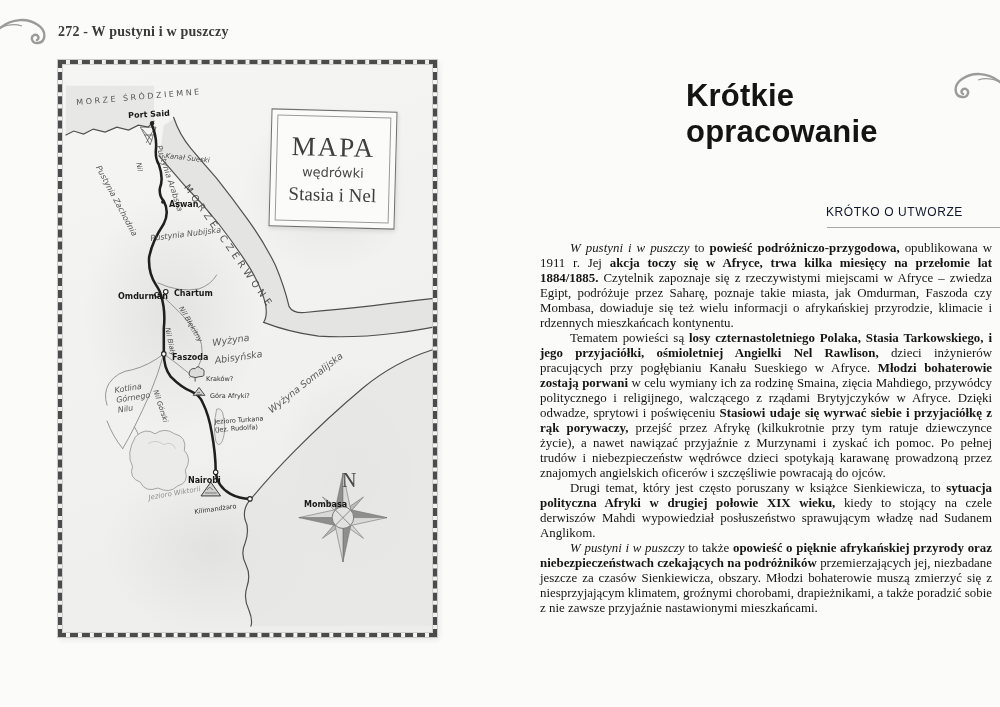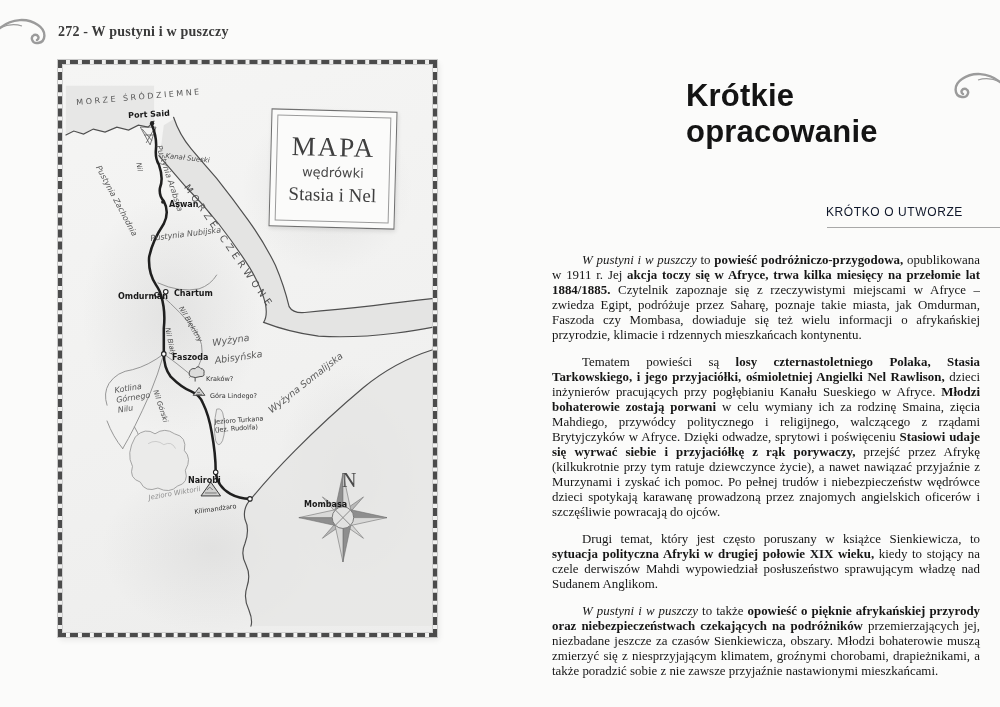--- a/index.html
+++ b/index.html
@@ -59,21 +59,21 @@
     position:absolute;left:678px;top:70px;width:260px;
     font-family:"Liberation Sans",sans-serif;font-size:31px;font-weight:400;color:#141414;letter-spacing:.2px;
   }
   .section-heading{
     position:absolute;left:826px;top:205px;
     font-family:"Liberation Sans",sans-serif;font-size:12px;color:#0f172a;letter-spacing:.6px;
   }
   .section-rule{position:absolute;left:827px;top:227px;width:173px;height:1px;background:#a8a8a8;}
   .body-col{position:absolute;left:540px;top:241px;width:452px;}
   .para{
-    margin:12px;text-align:justify;text-indent:30px;
+    margin:0;text-align:justify;text-indent:30px;
     font-family:"Liberation Serif",serif;font-size:12.9px;line-height:15px;color:#161616;
   }
   .para .bold{font-weight:bold;}
   .para .italic{font-style:italic;}
 </style>
 </head>
 <body>
 
 <svg class="swirl swirl-left" width="56" height="40" viewBox="0 0 56 40">
   <path d="M0,16 C12,6 28,6 38,13 C47,19 46,30 38,31 C32,32 30,25 34,23 C38,22 40,26 37,28" fill="none" stroke="#9b9b9b" stroke-width="2.4" stroke-linecap="round"></path>
@@ -187,21 +187,21 @@
         <div class="mlabel river" style="left: 109px; top: 263px; transform: rotate(78deg);">Nil Biały</div>
         <div class="mlabel river" style="left: 122px; top: 241px; transform: rotate(60deg);">Nil Błękitny</div>
         <div class="mlabel regionbig" style="left: 149px; top: 270px; transform: rotate(-8deg);">Wyżyna
 Abisyńska</div>
         <div class="mlabel town" style="left: 110px; top: 289px;">Faszoda</div>
         <div class="mlabel region" style="left: 52px; top: 322px; transform: rotate(-9deg);">Kotlina
 Górnego
 Nilu</div>
         <div class="mlabel river" style="left: 97px; top: 325px; transform: rotate(72deg);">Nil Górski</div>
         <div class="mlabel tiny" style="left: 144px; top: 311px;">Kraków?</div>
-        <div class="mlabel tiny" style="left: 148px; top: 328px;">Góra Lindego?</div>
+        <div class="mlabel tiny" style="left: 148px; top: 328px;">Góra Afryki?</div>
         <div class="mlabel tiny" style="left: 152px; top: 354px; transform: rotate(-4deg);">Jezioro Turkana
 (Jez. Rudolfa)</div>
         <div class="mlabel regionbig" style="left: 202px; top: 340px; transform: rotate(-38deg);">Wyżyna Somalijska</div>
         <div class="mlabel faint" style="left: 86px; top: 430px; transform: rotate(-10deg);">Jezioro Wiktorii</div>
         <div class="mlabel town" style="left: 126px; top: 412px;">Nairobi</div>
         <div class="mlabel tiny" style="left: 132px; top: 444px; transform: rotate(-8deg);">Kilimandżaro</div>
         <div class="mlabel town" style="left: 198px; top: 436px; padding-left: 44px;">Mombasa</div>
         <div class="mlabel compass" style="left: 280px; top: 404px;">N</div>
       </div>
 

